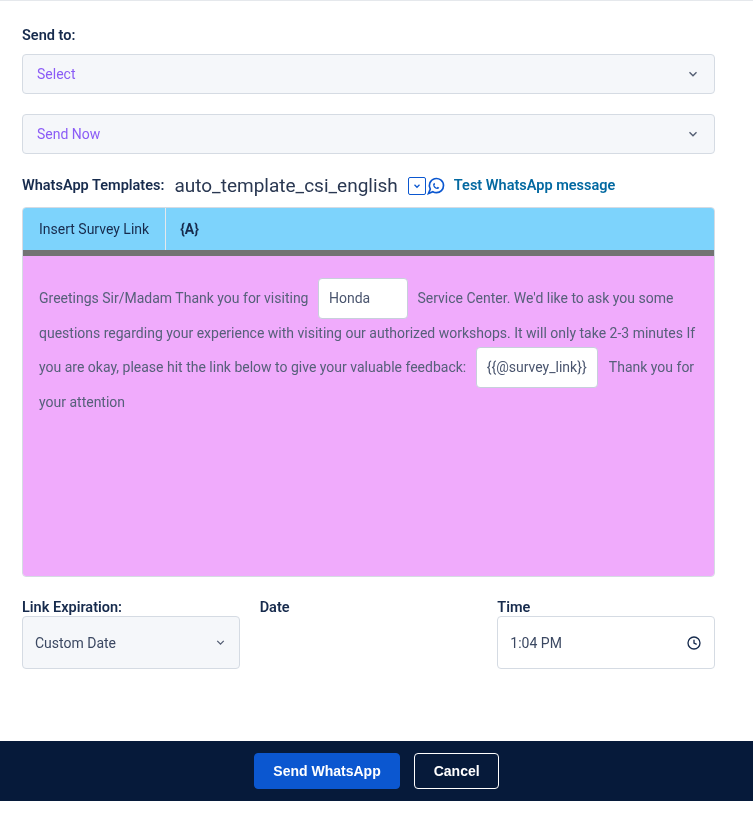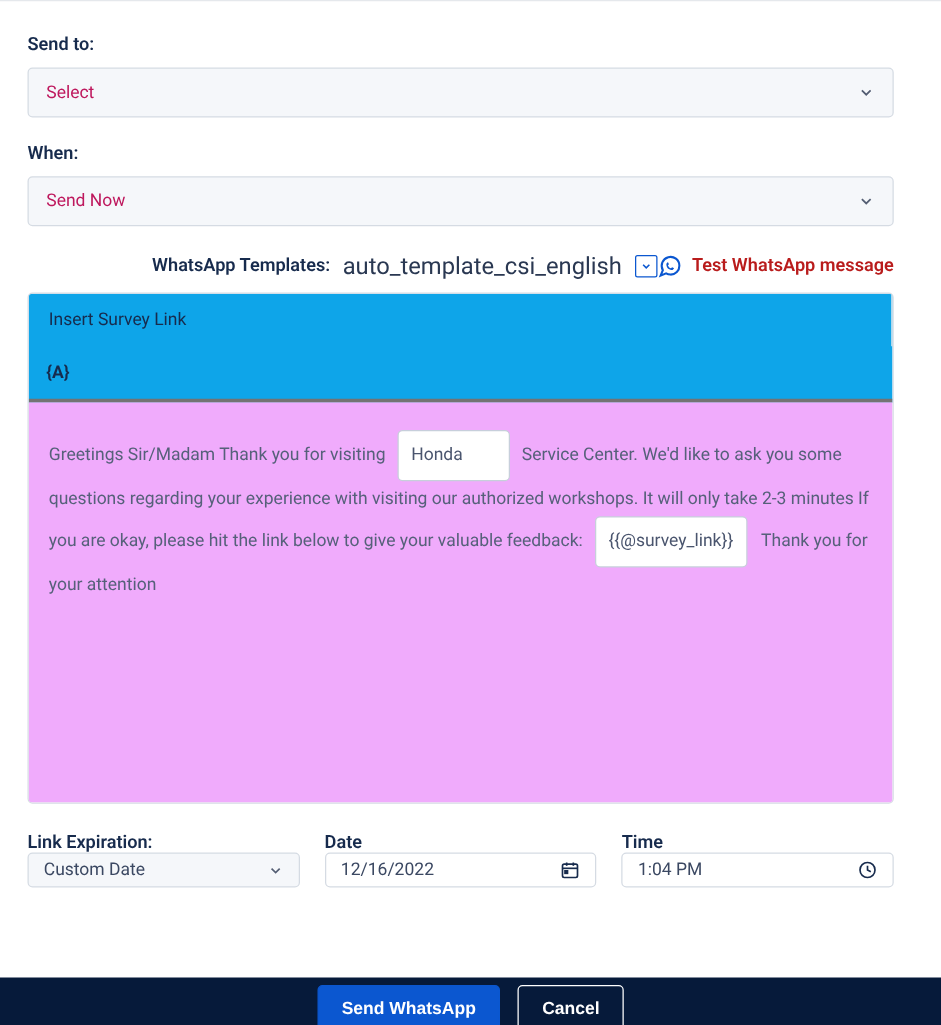--- a/index.html
+++ b/index.html
@@ -25,59 +25,58 @@
   .select-box {
     width: 100%;
     height: 40px;
     border: 1px solid #d5dbe3;
     border-radius: 4px;
     background: #f5f7fa;
     display: flex;
     align-items: center;
     justify-content: space-between;
     padding: 0 14px;
-    color: #be185d;
+    color: #8b5cf6;
     cursor: pointer;
   }
   .select-box .chev { color: #545e73; }
   .ws-templates-row {
     display: flex;
     align-items: center;
-    justify-content: flex-end;
+    justify-content: flex-start;
     margin-top: 20px;
   }
   .ws-templates-left { display: flex; align-items: center; gap: 10px; }
   .ws-templates-left .lbl { font-weight: 600; font-size: 14.5px; }
   .ws-templates-left .val { color: #2a3852; font-size: 19px; }
   .mini-drop {
     width: 18px; height: 18px;
     border: 1.5px solid #0B57D0;
     border-radius: 2px;
     display: inline-flex; align-items: center; justify-content: center;
     color: #0B57D0;
     cursor: pointer;
   }
   .test-link {
     display: flex; align-items: center; gap: 8px;
-    color: #b91c1c;
+    color: #0369a1;
     font-weight: 600;
     cursor: pointer;
     font-size: 14.5px;
   }
   .template-shell {
     margin-top: 10px;
     border: 1px solid #d5dbe3;
     border-radius: 4px;
     overflow: hidden;
   }
   .template-toolbar {
     display: flex;
-    border-bottom: 3px solid #737373;
-    background: #0ea5e9;
-    flex-direction: column;
+    border-bottom: 6px solid #737373;
+    background: #7dd3fc;
   }
   .tool-btn {
     padding: 13px 16px;
     color: #172B4D;
     border-right: 1px solid #e5e8ec;
     cursor: pointer;
     font-size: 14px;
   }
   .tool-btn.small {
     font-weight: 700;
@@ -118,36 +117,36 @@
     gap: 20px;
     margin-top: 22px;
   }
   .triple-col { flex: 1; }
   .triple-col .hdr {
     font-weight: 600;
     font-size: 14.5px;
     display: block;
   }
   .input-box {
-    height: 28px;
+    height: 53px;
     width: 100%;
     border: 1px solid #d5dbe3;
     border-radius: 4px;
     background: #fff;
     display: flex;
     align-items: center;
     justify-content: space-between;
     padding: 0 12px;
     color: #3b4862;
     cursor: pointer;
   }
   .input-box.shaded { background: #f5f7fa; }
   .footer {
     background: #061A3A;
-    height: 48px;
+    height: 60px;
     display: flex;
     align-items: center;
     justify-content: center;
     gap: 14px;
     margin-top: 50px;
   }
   .btn {
     height: 36px;
     padding: 0 18px;
     border-radius: 4px;
@@ -181,21 +180,20 @@
       <span>Select</span>
       <span class="chev">
         <svg width="14" height="14" viewBox="0 0 24 24" fill="none" stroke="currentColor" stroke-width="2.4">
             <polyline points="6 9 12 15 18 9"></polyline>
           </svg>
       </span>
     </div>
   </div>
 
   <div class="field-group">
-    <label class="field-label">When:</label>
     <div class="select-box">
       <span>Send Now</span>
       <span class="chev">
         <svg width="14" height="14" viewBox="0 0 24 24" fill="none" stroke="currentColor" stroke-width="2.4">
             <polyline points="6 9 12 15 18 9"></polyline>
           </svg>
       </span>
     </div>
   </div>
 
@@ -241,32 +239,20 @@
         <span>Custom Date</span>
         <span>
           <svg width="13" height="13" viewBox="0 0 24 24" fill="none" stroke="#545e73" stroke-width="2.4">
               <polyline points="6 9 12 15 18 9"></polyline>
             </svg>
         </span>
       </div>
     </div>
     <div class="triple-col">
       <label class="hdr">Date</label>
-      <div class="input-box">
-        <span>12/16/2022</span>
-        <span>
-          <svg width="16" height="16" viewBox="0 0 24 24" fill="none" stroke="#172B4D" stroke-width="2">
-            <rect x="3" y="5" width="18" height="16" rx="2"></rect>
-            <line x1="3" y1="10" x2="21" y2="10"></line>
-            <line x1="8" y1="3" x2="8" y2="7"></line>
-            <line x1="16" y1="3" x2="16" y2="7"></line>
-            <rect x="6" y="13" width="3" height="3" fill="#172B4D"></rect>
-          </svg>
-        </span>
-      </div>
     </div>
     <div class="triple-col">
       <label class="hdr">Time</label>
       <div class="input-box">
         <span>1:04 PM</span>
         <span>
           <svg width="16" height="16" viewBox="0 0 24 24" fill="none" stroke="#172B4D" stroke-width="2">
             <circle cx="12" cy="12" r="9"></circle>
             <polyline points="12 7 12 12 16 14"></polyline>
           </svg>

